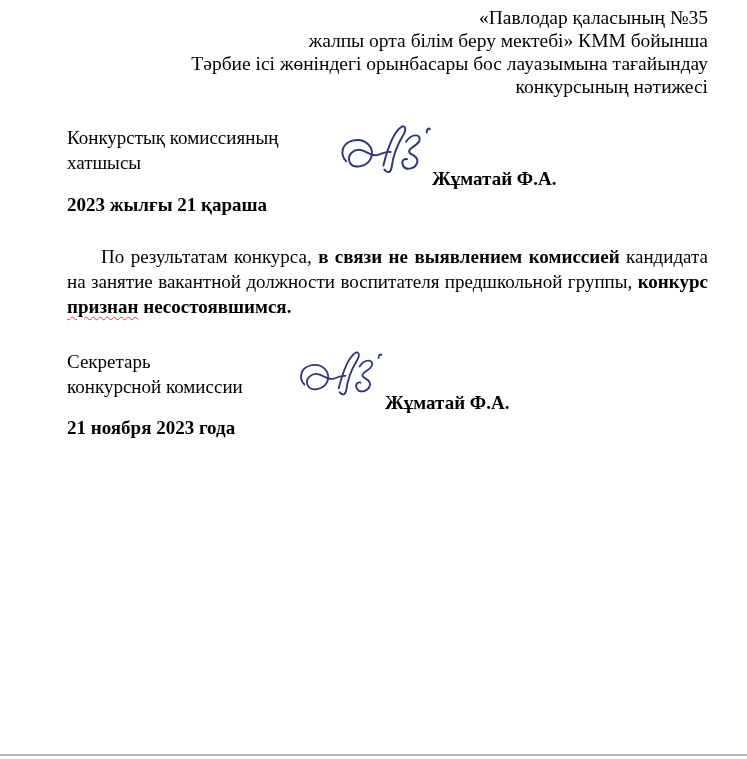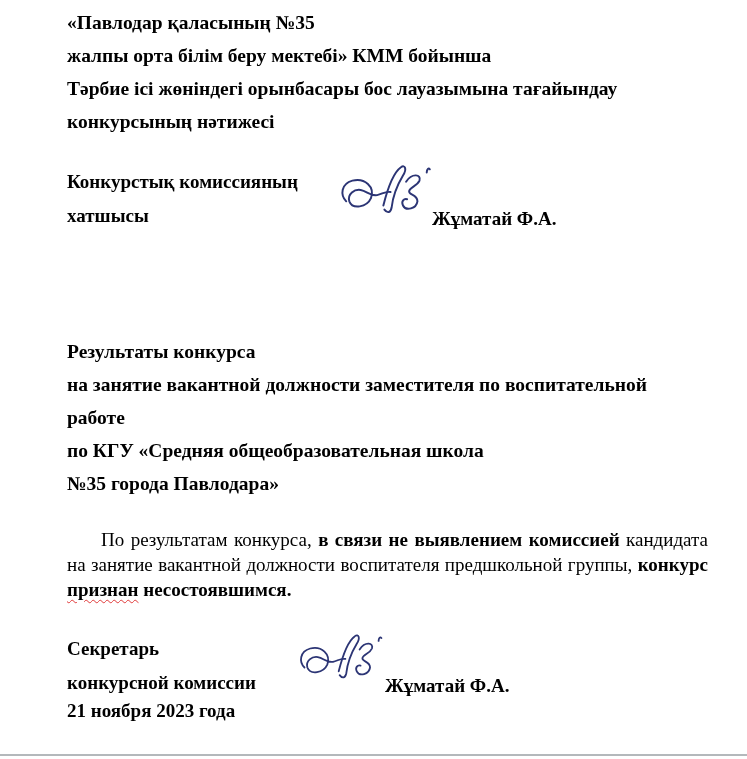--- a/index.html
+++ b/index.html
@@ -12,40 +12,40 @@
     overflow: hidden;
     font-family: "Liberation Serif", "DejaVu Serif", serif;
     font-size: 19px;
     line-height: 25px;
     color: var(--text-color, #000000);
   }
   .content { padding: 6px 39px 0 67px; }
 
   .doc-title {
     font-size: 19.5px;
-    font-weight: bold;
-    text-align: left;
-    line-height: 33px;
+    font-weight: normal;
+    text-align: right;
+    line-height: 23px;
   }
   .para {
     margin-top: 7px;
     text-align: justify;
     text-indent: 34px;
   }
   .para .b { font-weight: bold; }
   .para .sp {
     text-decoration-line: underline;
     text-decoration-style: wavy;
     text-decoration-color: var(--spell-color, #e03a3a);
     text-decoration-thickness: 1px;
     text-underline-offset: 3px;
   }
 
   .sig-row { position: relative; margin-top: 27px; height: 50px; }
-  .sig-role { font-weight: bold; line-height: 34px; white-space: pre-line; }
+  .sig-role { font-weight: normal; line-height: 25px; white-space: pre-line; }
   .sig-svg {
     position: absolute;
     left: 268px; top: -6px;
     width: 105px; height: 64px;
   }
   .sig-name {
     position: absolute;
     left: 365px; top: 25px;
     font-weight: bold;
     margin-top: 16px;
@@ -96,22 +96,22 @@
 
     <div class="sig-row">
       <div class="sig-role">Конкурстық комиссияның
 хатшысы</div>
       <svg class="sig-svg" viewBox="0 0 100 62">
         <use href="#sig-glyph"></use>
       </svg>
       <span class="sig-name">Жұматай Ф.А.</span>
     </div>
 
+    <p class="date-line">2023 жылғы 21 қараша</p>
 
-    <div class="doc-title title-ru">Результаты конкурса<br>на занятие вакантной должности заместителя по воспитательной работе<br>по КГУ «Средняя общеобразовательная школа<br>№35 города Павлодара»</div>
 
     <p class="para para-ru"><span>По результатам конкурса, </span><span class="b">в связи не выявлением комиссией</span><span> кандидата на занятие вакантной должности воспитателя предшкольной группы, </span><span class="b">конкурс </span><span class="b sp">признан</span><span class="b"> несостоявшимся.</span></p>
 
     <div class="sig-row sig-row-2">
       <div class="sig-role">Секретарь
 конкурсной комиссии</div>
       <svg class="sig-svg" viewBox="0 0 100 62">
         <use href="#sig-glyph"></use>
       </svg>
       <span class="sig-name">Жұматай Ф.А.</span>

